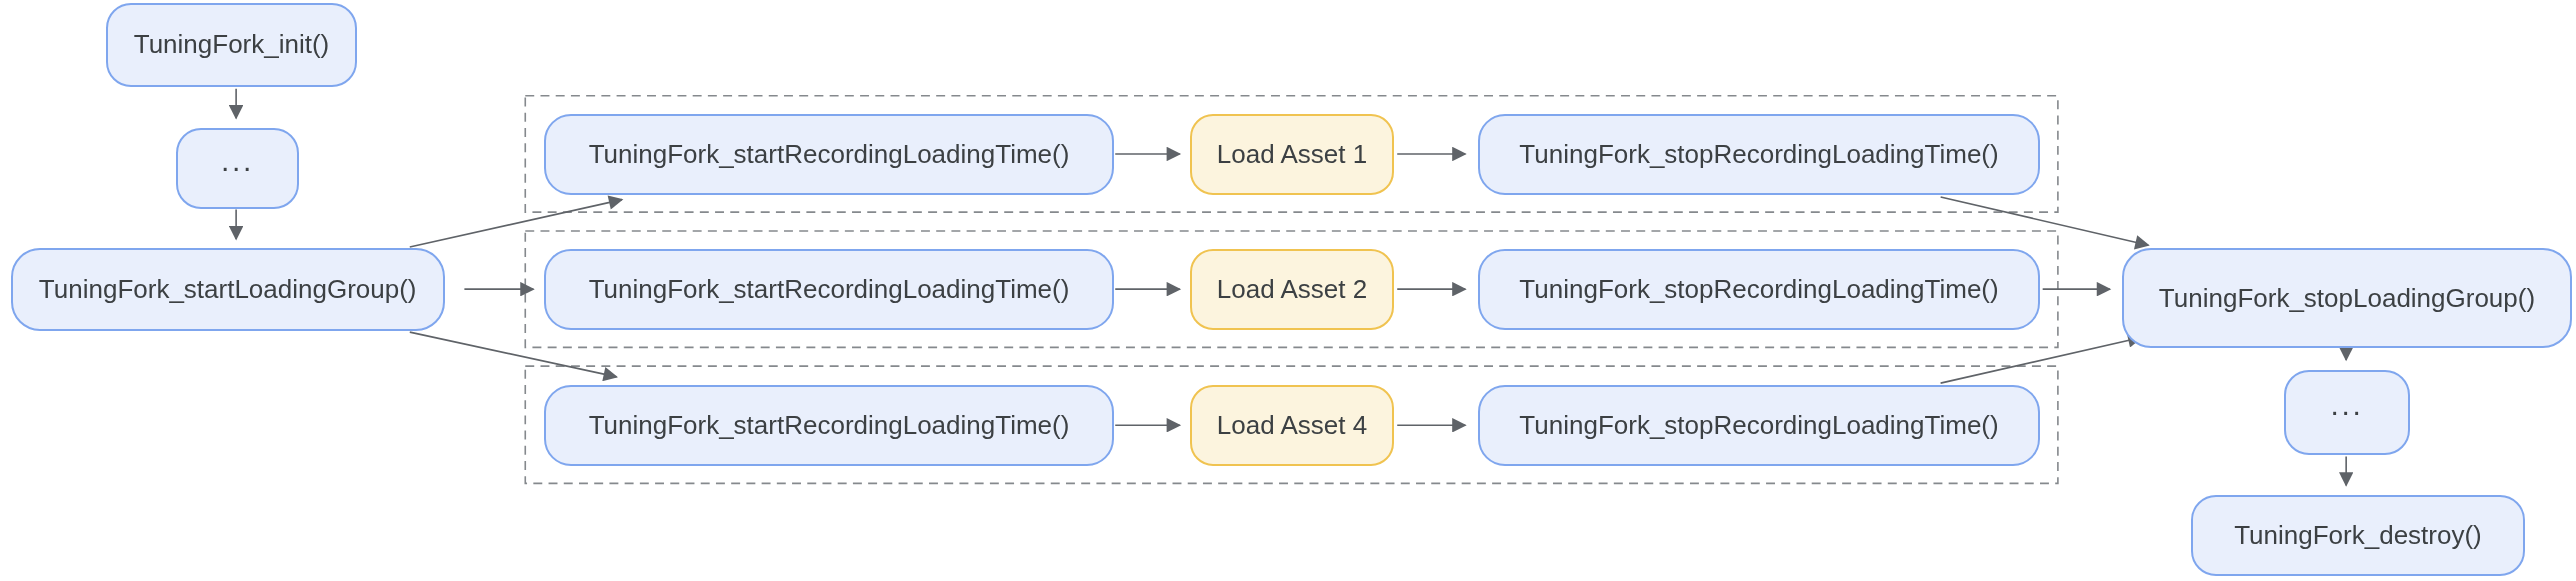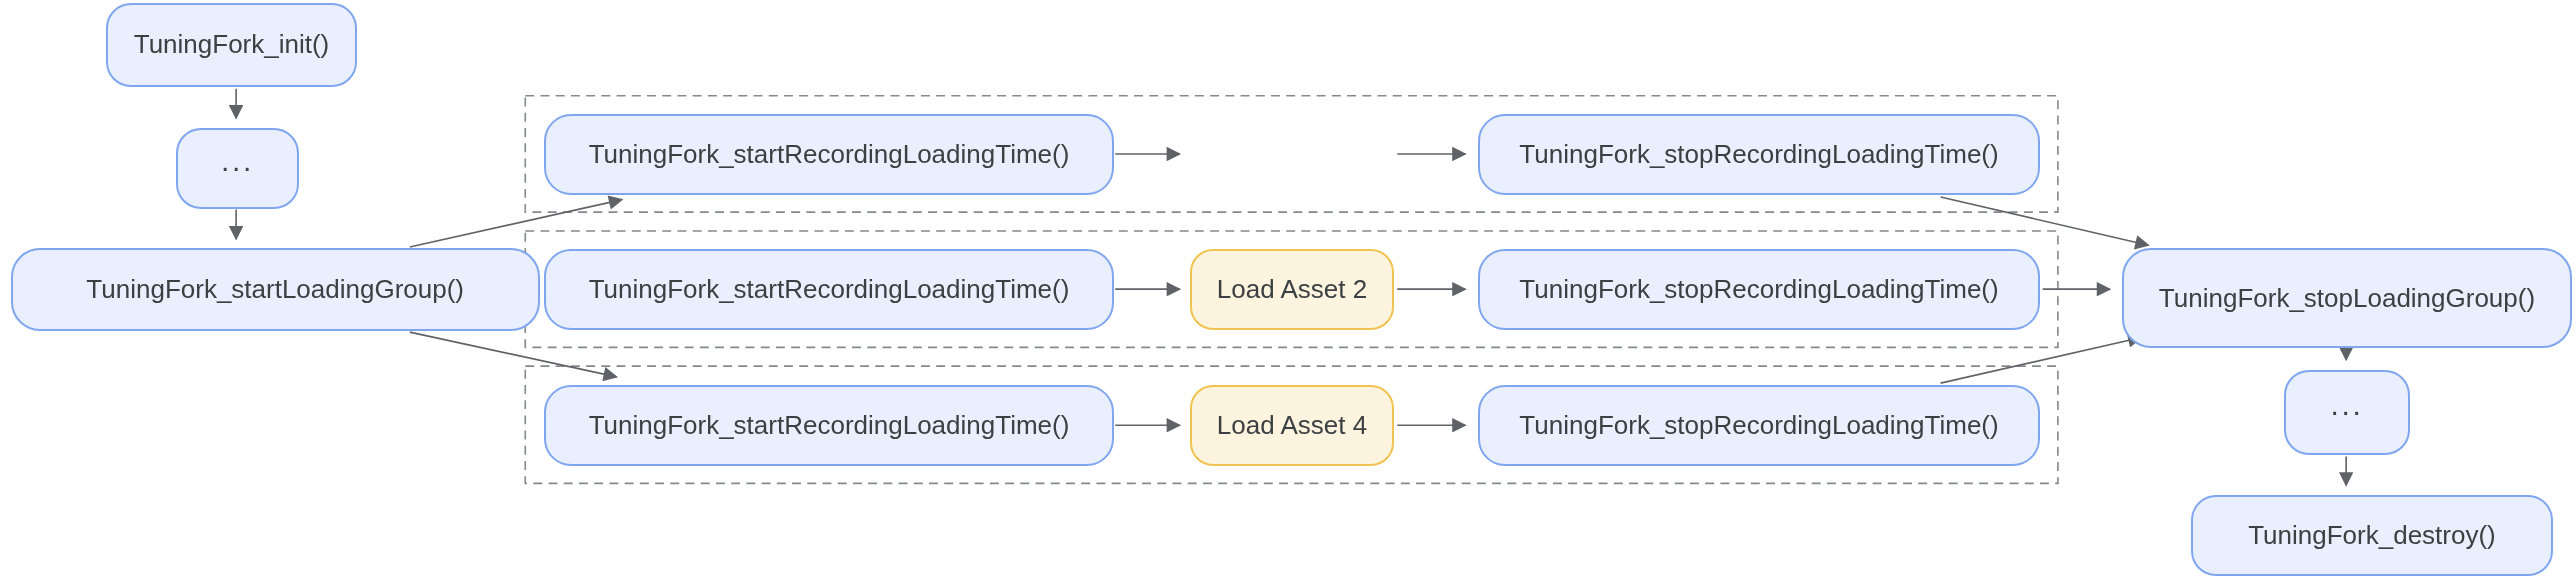--- a/index.html
+++ b/index.html
@@ -76,26 +76,29 @@
   </svg>
 
   <div class="node" style="left:106px;top:2.7px;width:251px;height:84px;border-radius:25px">
     <span>TuningFork_init()</span>
   </div>
 
   <div class="node ellipsis-node" style="left:176px;top:128px;width:123px;height:81px;border-radius:25px">
     <span>...</span>
   </div>
 
-  <div class="node" style="left:10.7px;top:248px;width:529px;height:83px;border-radius:29px">
+  <div class="node" style="left:10.7px;top:248px;width:434px;height:83px;border-radius:29px">
     <span>TuningFork_startLoadingGroup()</span>
   </div>
 
   <div class="node" style="left:544px;top:114px;width:570px;height:81px">
     <span>TuningFork_startRecordingLoadingTime()</span>
+  </div>
+  <div class="node asset" style="left:1190px;top:114px;width:204px;height:81px">
+    <span>Load Asset 1</span>
   </div>
   <div class="node" style="left:1478px;top:114px;width:562px;height:81px">
     <span>TuningFork_stopRecordingLoadingTime()</span>
   </div>
 
   <div class="node" style="left:544px;top:249px;width:570px;height:81px">
     <span>TuningFork_startRecordingLoadingTime()</span>
   </div>
   <div class="node asset" style="left:1190px;top:249px;width:204px;height:81px">
     <span>Load Asset 2</span>
@@ -115,18 +118,18 @@
   </div>
 
   <div class="node" style="left:2122px;top:248px;width:450px;height:100px;border-radius:29px">
     <span>TuningFork_stopLoadingGroup()</span>
   </div>
 
   <div class="node ellipsis-node" style="left:2284px;top:370px;width:126px;height:85px;border-radius:25px">
     <span>...</span>
   </div>
 
-  <div class="node" style="left:2191px;top:495px;width:362px;height:81px;border-radius:25px">
+  <div class="node" style="left:2191px;top:495px;width:334px;height:81px;border-radius:25px">
     <span>TuningFork_destroy()</span>
   </div>
 
 </div>
 
 
 </body></html>

